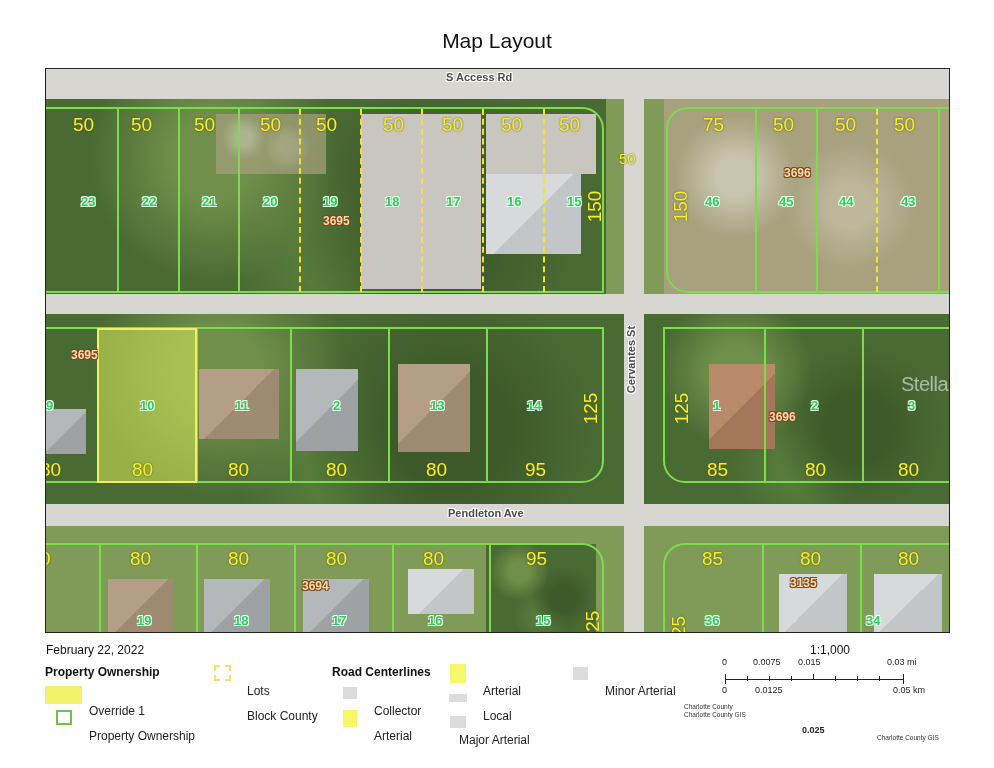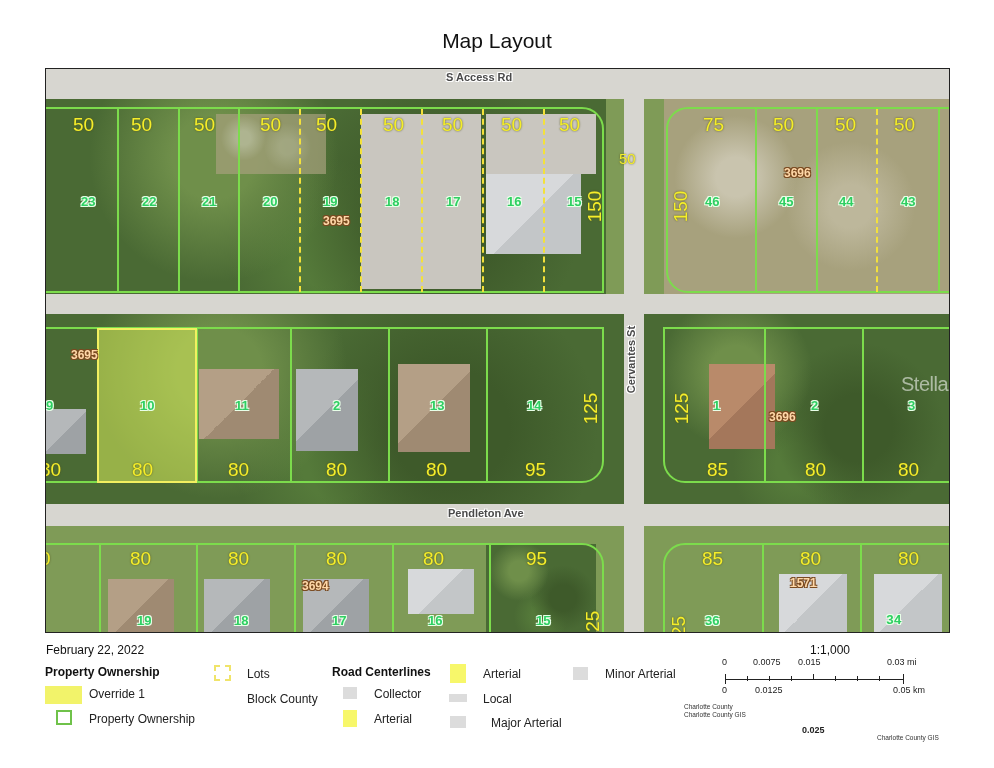--- a/index.html
+++ b/index.html
@@ -40,21 +40,21 @@
   .block { position: absolute; color: #ffd8a8; font-size: 12px; font-weight: bold; line-height: 1;
            text-shadow: -1px -1px 0 #7a4a20, 1px -1px 0 #7a4a20, -1px 1px 0 #7a4a20, 1px 1px 0 #7a4a20; }
   .street { position: absolute; color: #4a4a4a; font-size: 11px; font-weight: bold; line-height: 1;
             text-shadow: -1px -1px 0 #fff, 1px -1px 0 #fff, -1px 1px 0 #fff, 1px 1px 0 #fff; }
   .street.v { transform: rotate(-90deg); transform-origin: center; }
   .watermark { position: absolute; color: rgba(255,255,255,0.55); font-size: 20px; letter-spacing: -0.5px; }
 
   
   .date { position: absolute; left: 46px; top: 643px; font-size: 12px; }
   .lg-head { position: absolute; font-size: 12px; font-weight: bold; }
-  .lg-label { position: absolute; font-size: 12px; color: #222; }
+  .lg-label { position: absolute; font-size: 12px; color: #222; margin-top: 17px; }
   .sw { position: absolute; }
   .sw-override { background: #f2f36a; }
   .sw-owner { border: 2px solid #6fc24a; background: #fff; }
   .sw-lots { border: 2px dashed #f0e46a; background: #fff; }
   .sw-grey { background: #dcdcdc; }
   .sw-yellow { background: #f7f76a; }
 
   .scale-title { position: absolute; left: 810px; top: 643px; font-size: 12px; }
   .scale-bar { position: absolute; left: 725px; top: 674px; width: 179px; height: 10px; }
   .scale-bar .line { position: absolute; left: 0; top: 5px; width: 179px; height: 1px; background: #222; }
@@ -203,22 +203,22 @@
 
   <div class="parcel" style="left:617px;top:474px;width:293px;height:100px;border-radius:22px 0 0 0;"></div>
   <div class="lotline" style="left:716px;top:476px;height:90px;"></div>
   <div class="lotline" style="left:814px;top:476px;height:90px;"></div>
   <div class="dim" style="left:656px;top:480px;">85</div>
   <div class="dim" style="left:754px;top:480px;">80</div>
   <div class="dim" style="left:852px;top:480px;">80</div>
   <div class="dim v" style="left:622px;top:548px;">25</div>
   <div class="lotnum" style="left:659px;top:545px;">36</div>
   <div class="lotnum" style="left:758px;top:545px;margin-top:36px;">35</div>
-  <div class="lotnum" style="left:840px;top:545px;font-family:Liberation Mono, monospace;">34</div>
-  <div class="block" style="left:744px;top:508px;">1571</div>
+  <div class="lotnum" style="left:820px;top:545px;">34</div>
+  <div class="block" style="left:744px;top:508px;">3135</div>
 
   <div class="street" style="left:400px;top:3px;">S Access Rd</div>
   <div class="street v" style="left:552px;top:285px;">Cervantes St</div>
   <div class="street" style="left:402px;top:439px;">Pendleton Ave</div>
 </div>
 
 <div class="date">February 22, 2022</div>
 
 <div class="lg-head" style="left:45px;top:665px;">Property Ownership</div>
 <div class="sw sw-override" style="left:45px;top:686px;width:37px;height:18px;"></div>
@@ -234,21 +234,21 @@
 <div class="sw sw-grey" style="left:343px;top:687px;width:14px;height:12px;"></div>
 <div class="lg-label" style="left:374px;top:687px;">Collector</div>
 <div class="sw sw-yellow" style="left:343px;top:710px;width:14px;height:17px;"></div>
 <div class="lg-label" style="left:374px;top:712px;">Arterial</div>
 
 <div class="sw sw-yellow" style="left:450px;top:664px;width:16px;height:19px;"></div>
 <div class="lg-label" style="left:483px;top:667px;">Arterial</div>
 <div class="sw sw-grey" style="left:449px;top:694px;width:18px;height:8px;"></div>
 <div class="lg-label" style="left:483px;top:692px;">Local</div>
 <div class="sw sw-grey" style="left:450px;top:716px;width:16px;height:12px;"></div>
-<div class="lg-label" style="left:491px;top:716px;">Major Arterial</div>
+<div class="lg-label" style="left:459px;top:716px;">Major Arterial</div>
 <div class="sw sw-grey" style="left:573px;top:667px;width:15px;height:13px;"></div>
 <div class="lg-label" style="left:605px;top:667px;">Minor Arterial</div>
 
 <div class="scale-title">1:1,000</div>
 <div class="sc-lbl" style="left:722px;top:657px;">0</div>
 <div class="sc-lbl" style="left:753px;top:657px;">0.0075</div>
 <div class="sc-lbl" style="left:798px;top:657px;">0.015</div>
 <div class="sc-lbl" style="left:887px;top:657px;">0.03 mi</div>
 <div class="scale-bar">
   <div class="line"></div>

